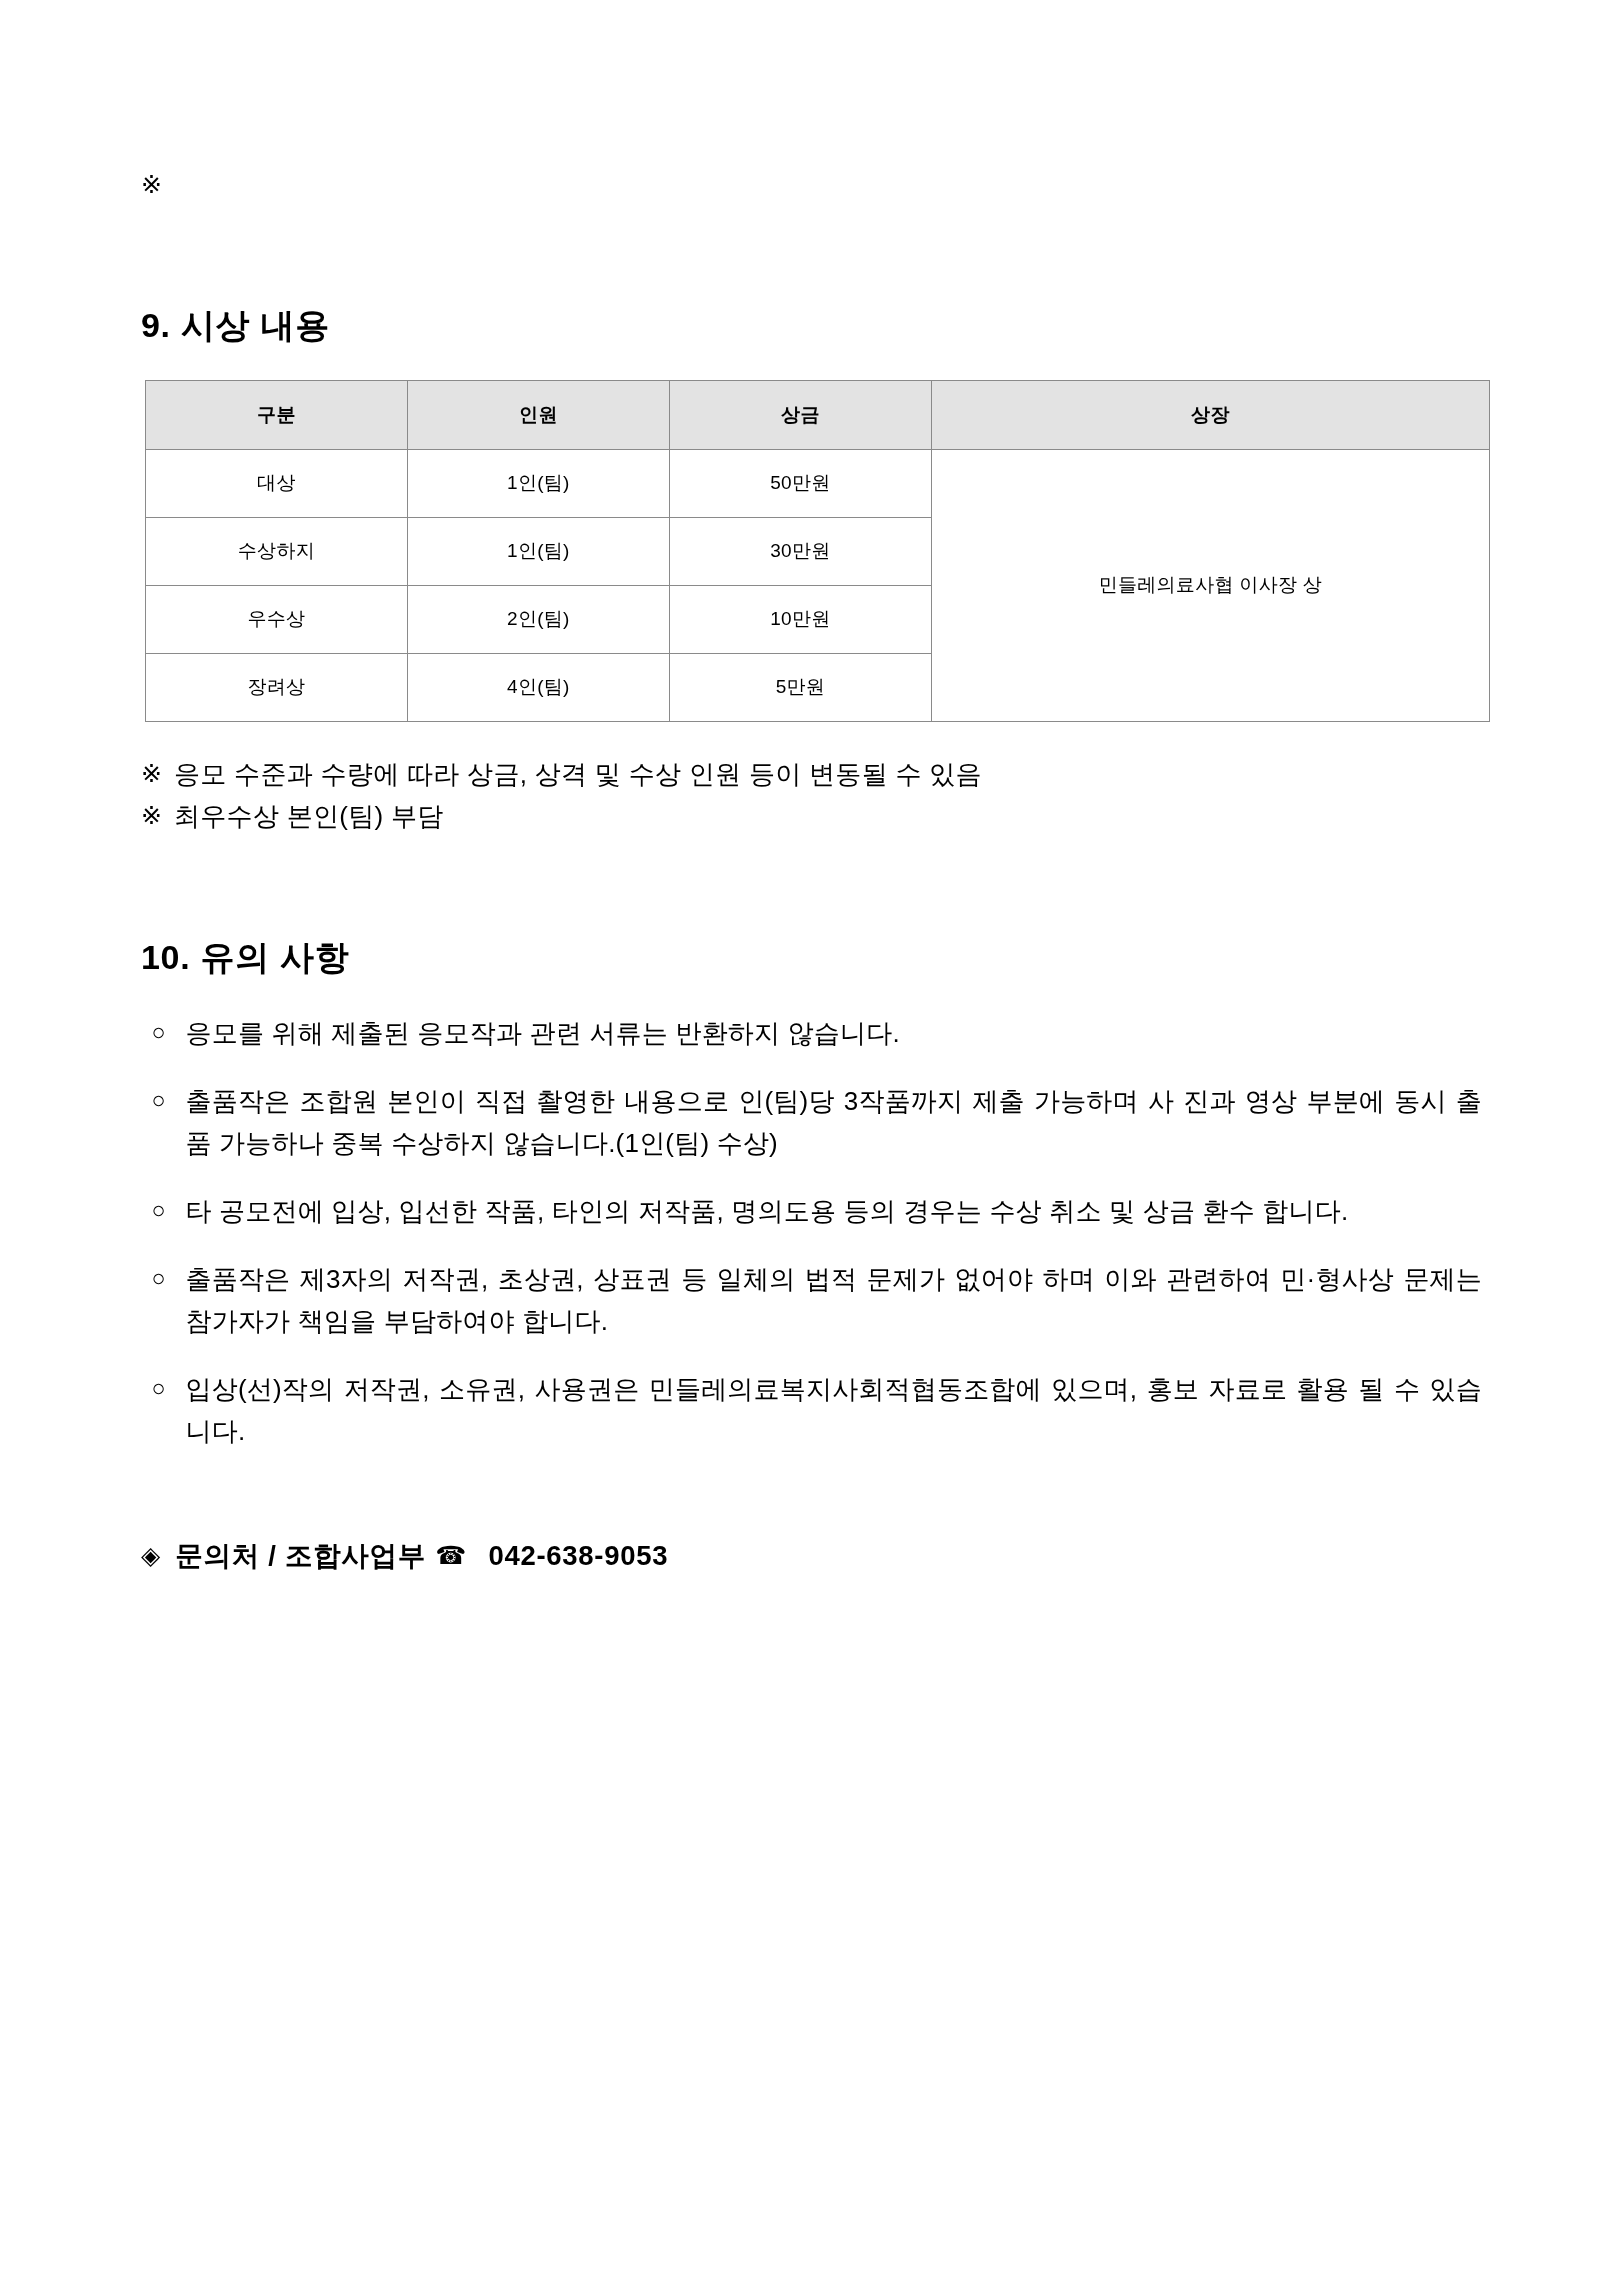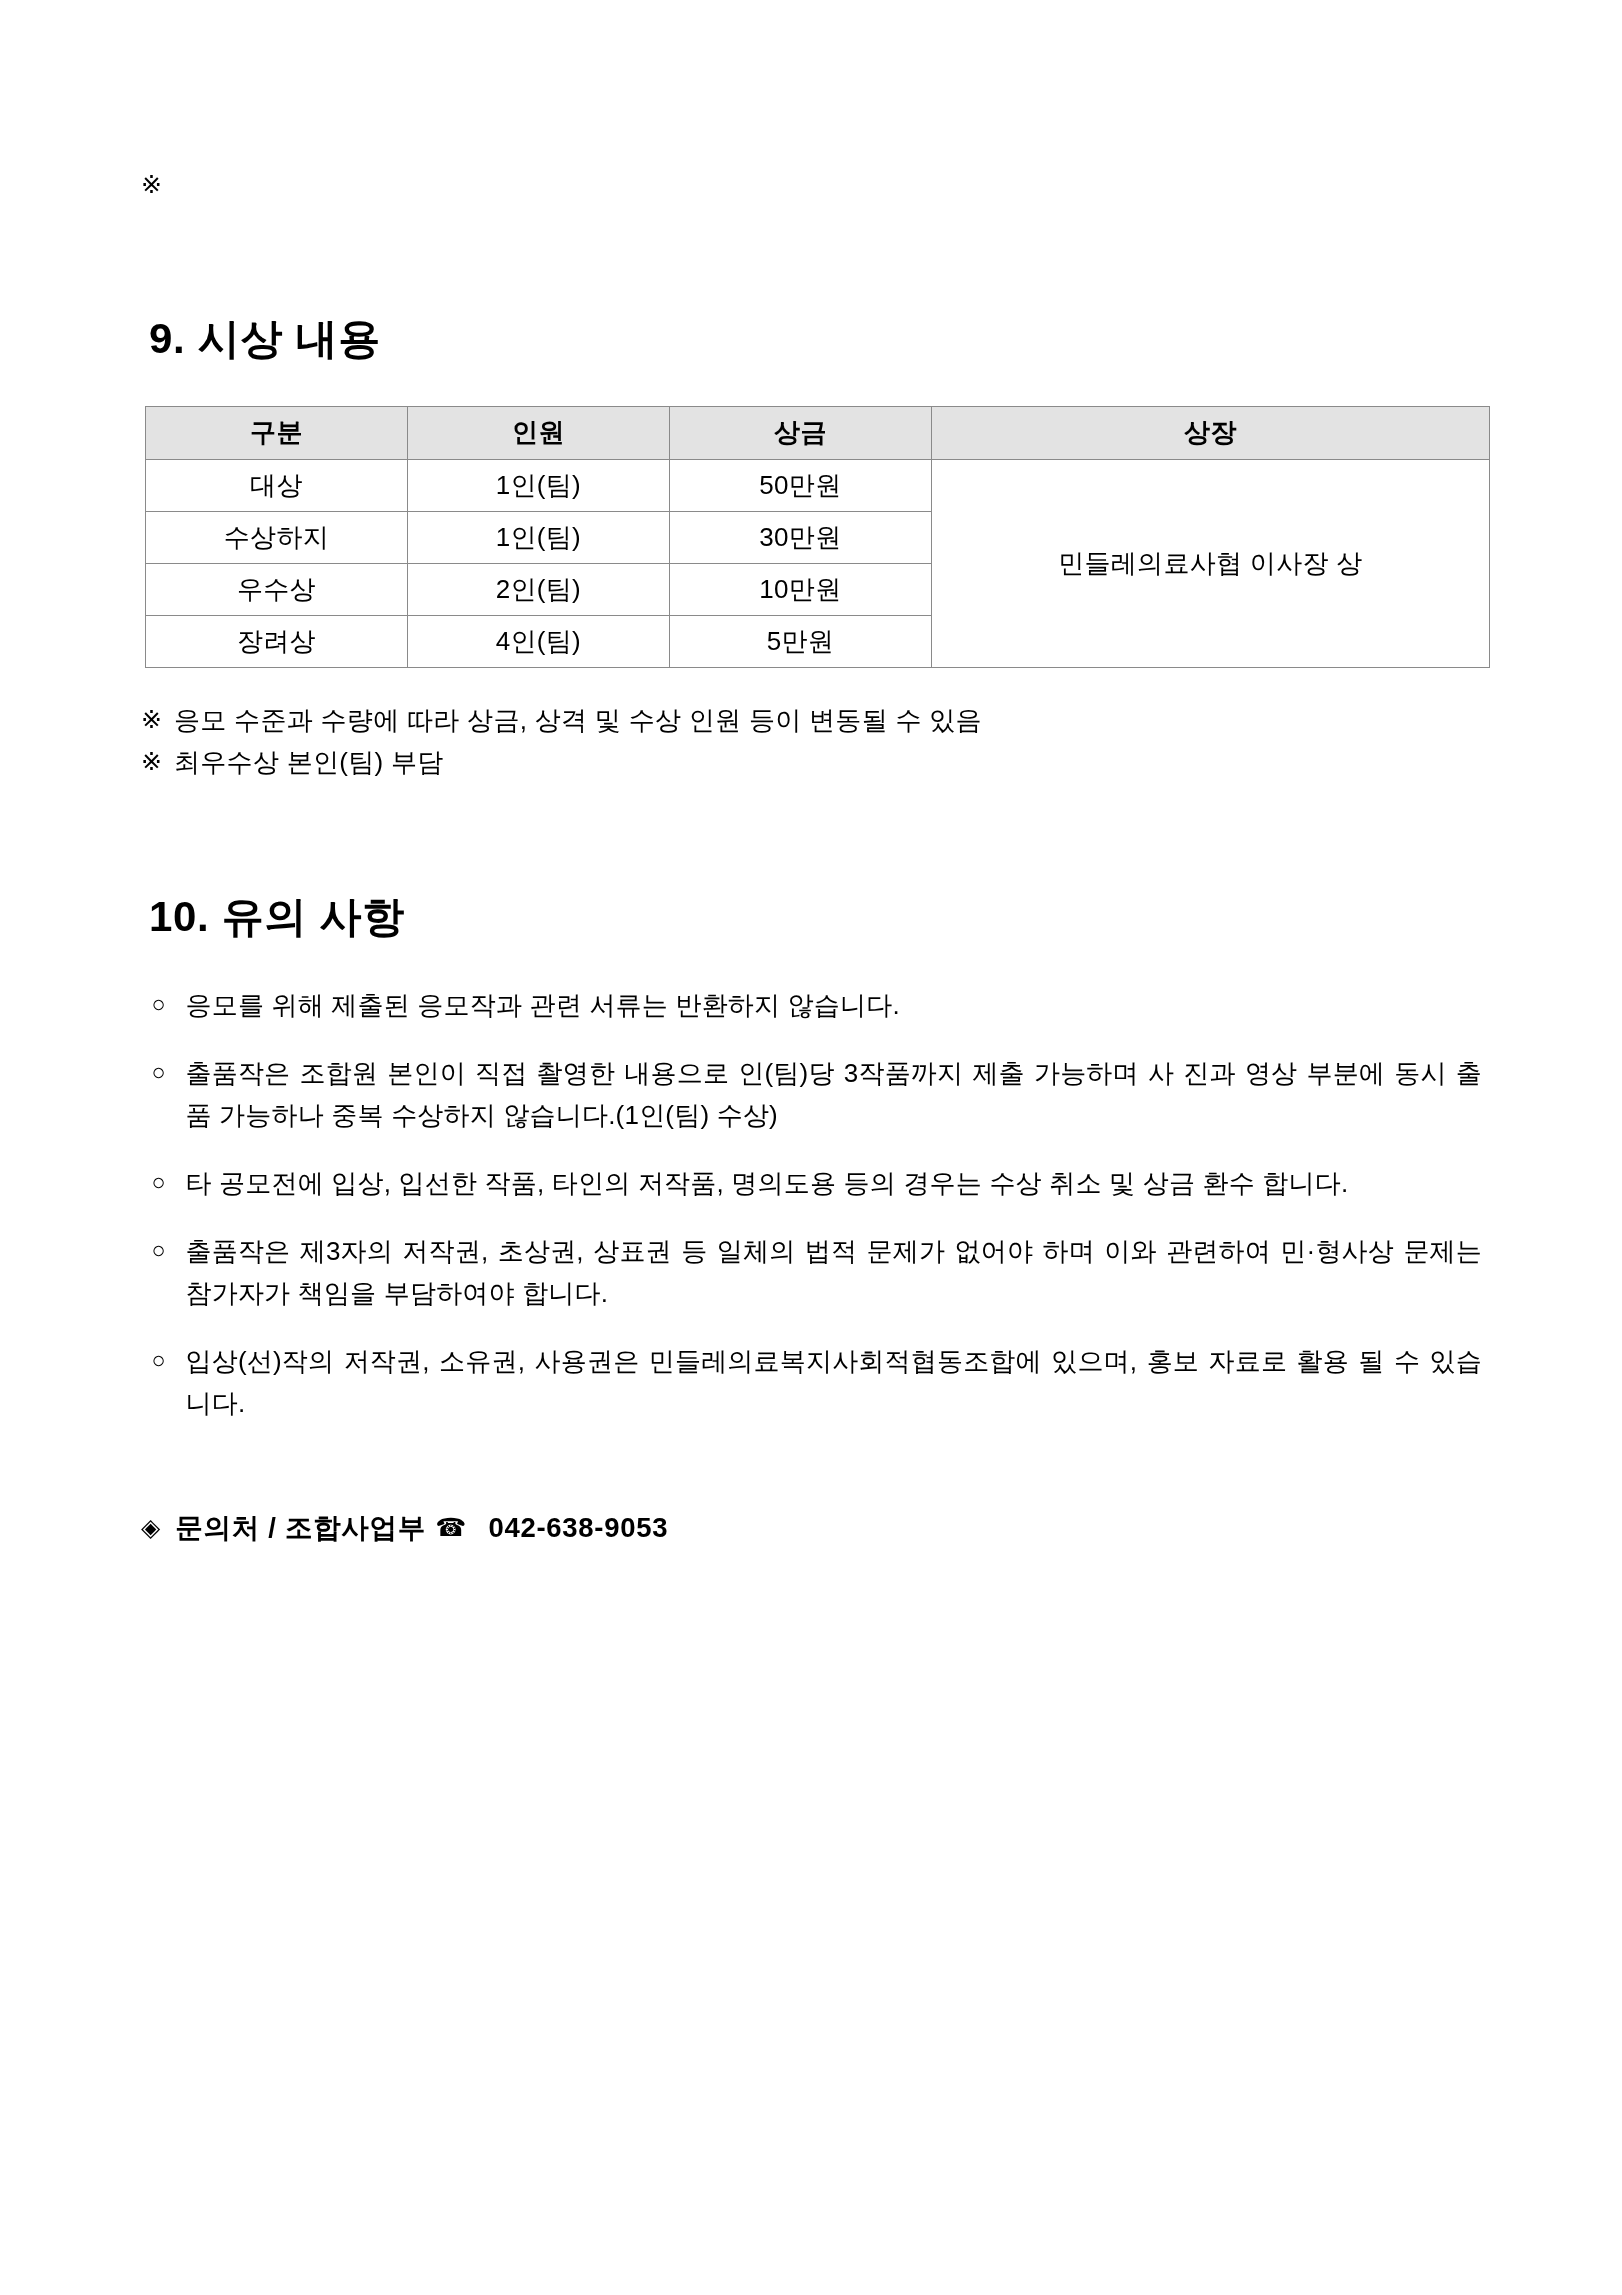--- a/index.html
+++ b/index.html
@@ -41,44 +41,44 @@
     flex: 1 1 auto;
     text-align: justify;
     text-justify: inter-word;
   }
   .note-body .ind {
     display: block;
   }
 
   
   h2.section-title {
-    font-size: 42px;
+    font-size: 34px;
     font-weight: bold;
     letter-spacing: 0.7px;
-    margin: 8px;
+    margin: 0;
     padding: 0;
   }
 
   .gap-xl { height: 98px; }
   .gap-l  { height: 59px; }
   .gap-m  { height: 31px; }
 
   
   table.award {
     border-collapse: collapse;
     width: 1343px;
     margin-left: 3.9px;
     table-layout: fixed;
   }
   table.award th, table.award td {
     border: 1.3px solid #8a8a8a;
     text-align: center;
-    font-size: 26px;
+    font-size: 19px;
     height: 51px;
-    padding: 0;
+    padding: 8px;
     font-weight: normal;
     letter-spacing: 0.3px;
   }
   table.award th {
     background: #e3e3e3;
     font-weight: bold;
     height: 52px;
   }
   .col-1 { width: 262px; }
   .col-2 { width: 262px; }

